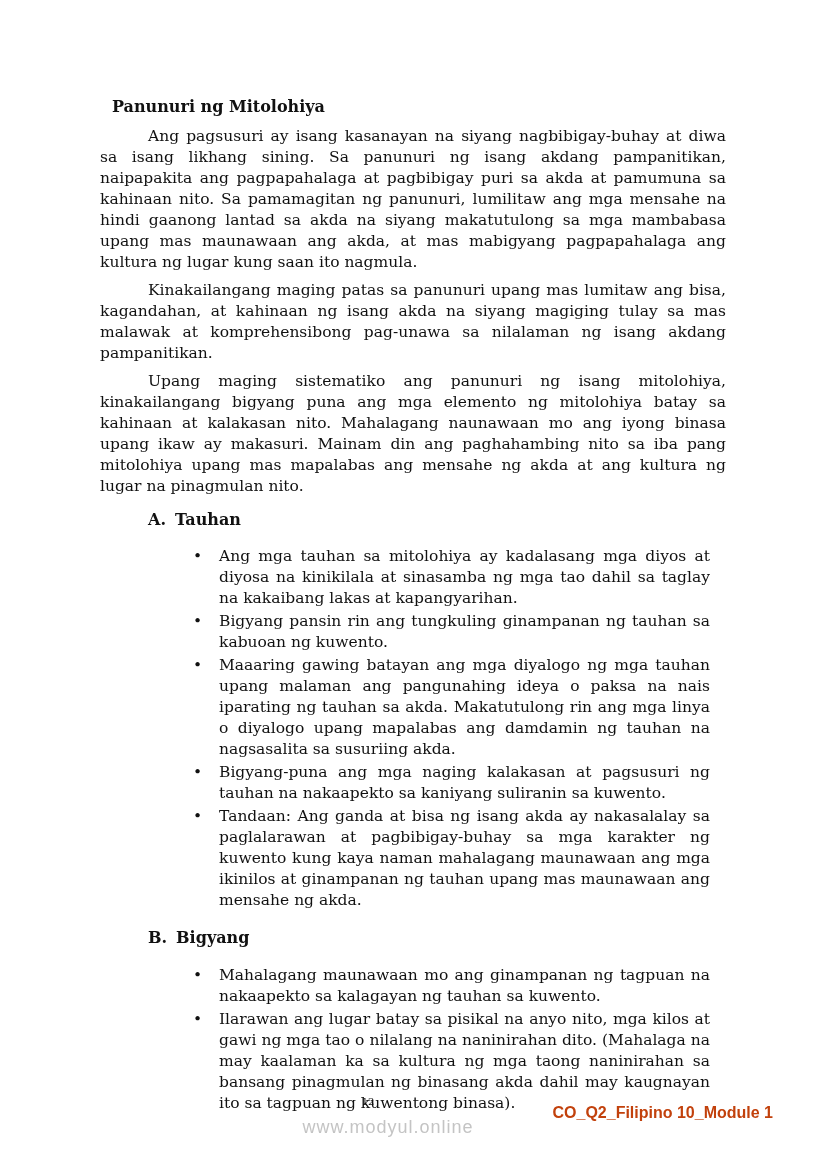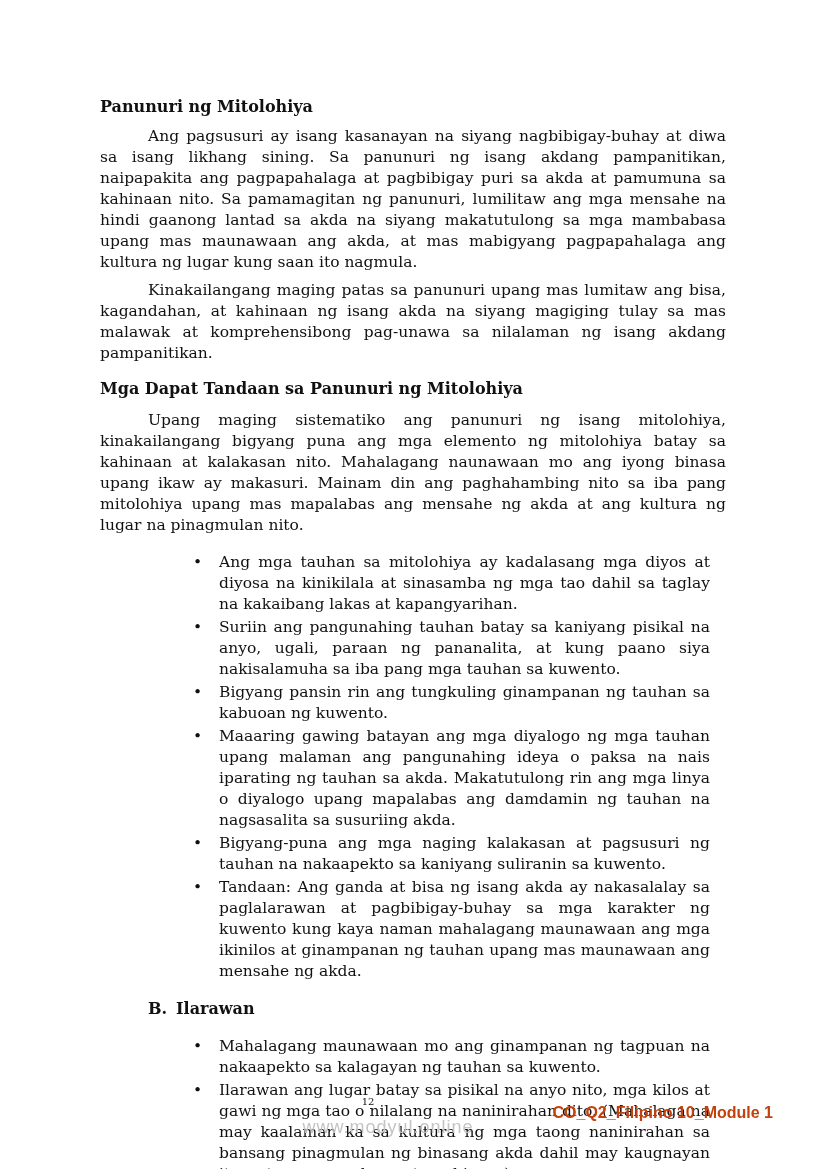--- a/index.html
+++ b/index.html
@@ -15,21 +15,21 @@
     overflow: hidden;
     color: #111111;
     font-family: "DejaVu Serif", serif;
   }
   .content {
     padding: 97px 100px 0 100px;
   }
   .main-heading {
     font-size: 16px;
     font-weight: bold;
-    margin: 0 0 9px 0;
+    margin: 0 0 9px 12px;
     line-height: 20px;
   }
   .heading-2 {
     font-size: 16px;
     font-weight: bold;
     margin: 15px 0 11px 0;
     line-height: 20px;
   }
   p.body-para {
     font-size: 15.5px;
@@ -106,36 +106,37 @@
 
 <div class="page">
   <div class="content">
 
     <h3 class="main-heading">Panunuri ng Mitolohiya</h3>
 
     <p class="body-para"><span>Ang </span><strong>pagsusuri</strong><span> ay isang kasanayan na siyang nagbibigay-buhay at diwa sa isang likhang sining. Sa panunuri ng isang akdang pampanitikan, naipapakita ang pagpapahalaga at pagbibigay puri sa akda at pamumuna sa kahinaan nito. Sa pamamagitan ng panunuri, lumilitaw ang mga mensahe na hindi gaanong lantad sa akda na siyang makatutulong sa mga mambabasa upang mas maunawaan ang akda, at mas mabigyang pagpapahalaga ang kultura ng lugar kung saan ito nagmula.</span></p>
 
     <p class="body-para">Kinakailangang maging patas sa panunuri upang mas lumitaw ang bisa, kagandahan, at kahinaan ng isang akda na siyang magiging tulay sa mas malawak at komprehensibong pag-unawa sa nilalaman ng isang akdang pampanitikan.</p>
 
-    <h3 class="heading-2">Mga Dapat Tandaan sa Panunuri ng Mitolohiya</h3>
 
     <p class="body-para">Upang maging sistematiko ang panunuri ng isang mitolohiya, kinakailangang bigyang puna ang mga elemento ng mitolohiya batay sa kahinaan at kalakasan nito. Mahalagang naunawaan mo ang iyong binasa upang ikaw ay makasuri. Mainam din ang paghahambing nito sa iba pang mitolohiya upang mas mapalabas ang mensahe ng akda at ang kultura ng lugar na pinagmulan nito.</p>
 
+    <div class="letter-heading">
+      <span class="letter">A.</span><span class="title">Tauhan</span>
+    </div>
 
     <ul class="bullet-list">
       <li>Ang mga tauhan sa mitolohiya ay kadalasang mga diyos at diyosa na kinikilala at sinasamba ng mga tao dahil sa taglay na kakaibang lakas at kapangyarihan.</li>
-      <li>Suriin ang pangunahing tauhan batay sa kaniyang pisikal na anyo, ugali, paraan ng pananalita, at kung paano siya nakisalamuha sa iba pang mga tauhan sa kuwento.</li>
       <li>Bigyang pansin rin ang tungkuling ginampanan ng tauhan sa kabuoan ng kuwento.</li>
       <li>Maaaring gawing batayan ang mga diyalogo ng mga tauhan upang malaman ang pangunahing ideya o paksa na nais iparating ng tauhan sa akda. Makatutulong rin ang mga linya o diyalogo upang mapalabas ang damdamin ng tauhan na nagsasalita sa susuriing akda.</li>
       <li>Bigyang-puna ang mga naging kalakasan at pagsusuri ng tauhan na nakaapekto sa kaniyang suliranin sa kuwento.</li>
       <li>Tandaan: Ang ganda at bisa ng isang akda ay nakasalalay sa paglalarawan at pagbibigay-buhay sa mga karakter ng kuwento kung kaya naman mahalagang maunawaan ang mga ikinilos at ginampanan ng tauhan upang mas maunawaan ang mensahe ng akda.</li>
     </ul>
 
     <div class="letter-heading gap-below">
-      <span class="letter">B.</span><span class="title">Ilarawan</span>
+      <span class="letter">B.</span><span class="title">Bigyang</span>
     </div>
 
     <ul class="bullet-list">
       <li>Mahalagang maunawaan mo ang ginampanan ng tagpuan na nakaapekto sa kalagayan ng tauhan sa kuwento.</li>
       <li>Ilarawan ang lugar batay sa pisikal na anyo nito, mga kilos at gawi ng mga tao o nilalang na naninirahan dito. (Mahalaga na may kaalaman ka sa kultura ng mga taong naninirahan sa bansang pinagmulan ng binasang akda dahil may kaugnayan ito sa tagpuan ng kuwentong binasa).</li>
 
     </ul>
 
   </div>
 

